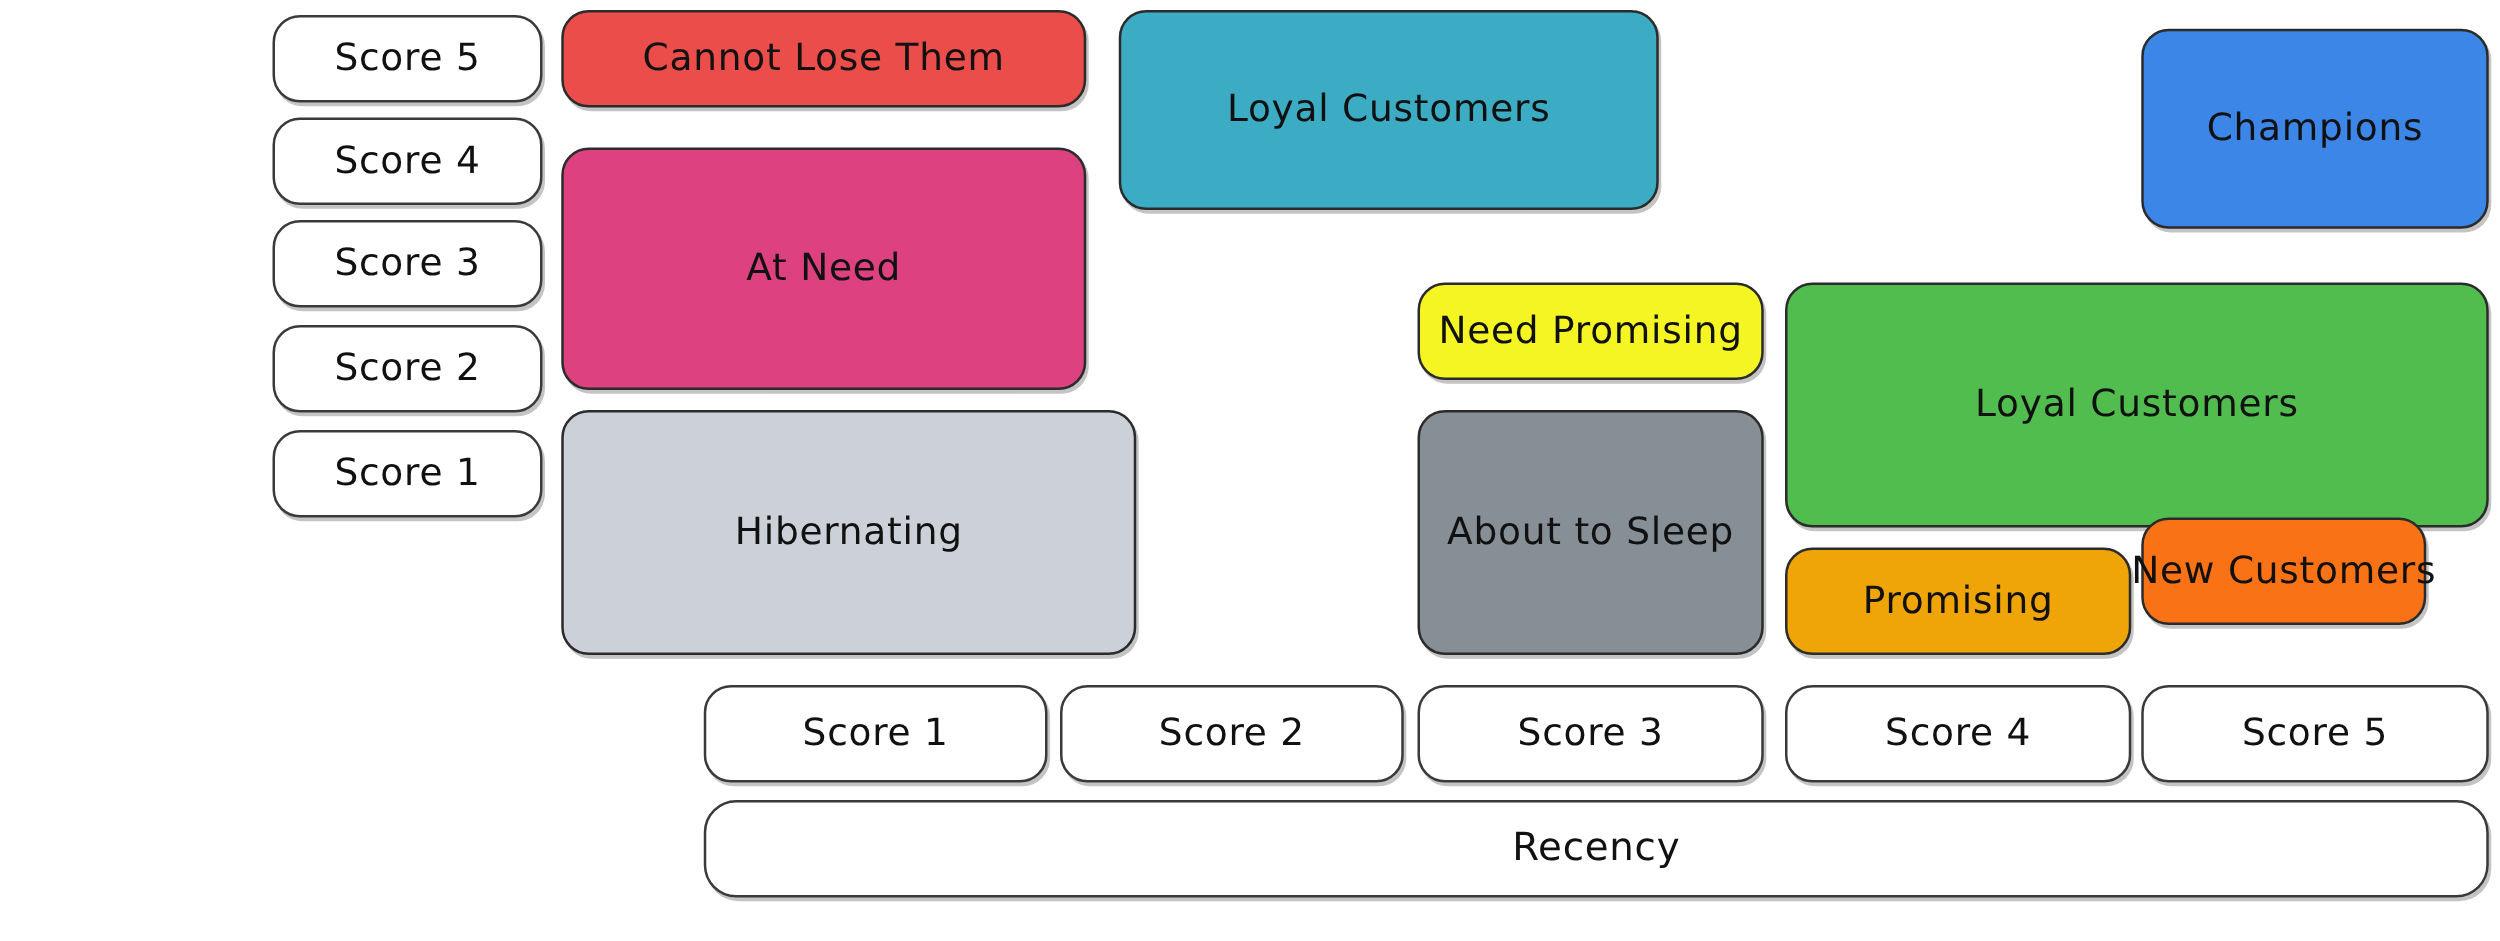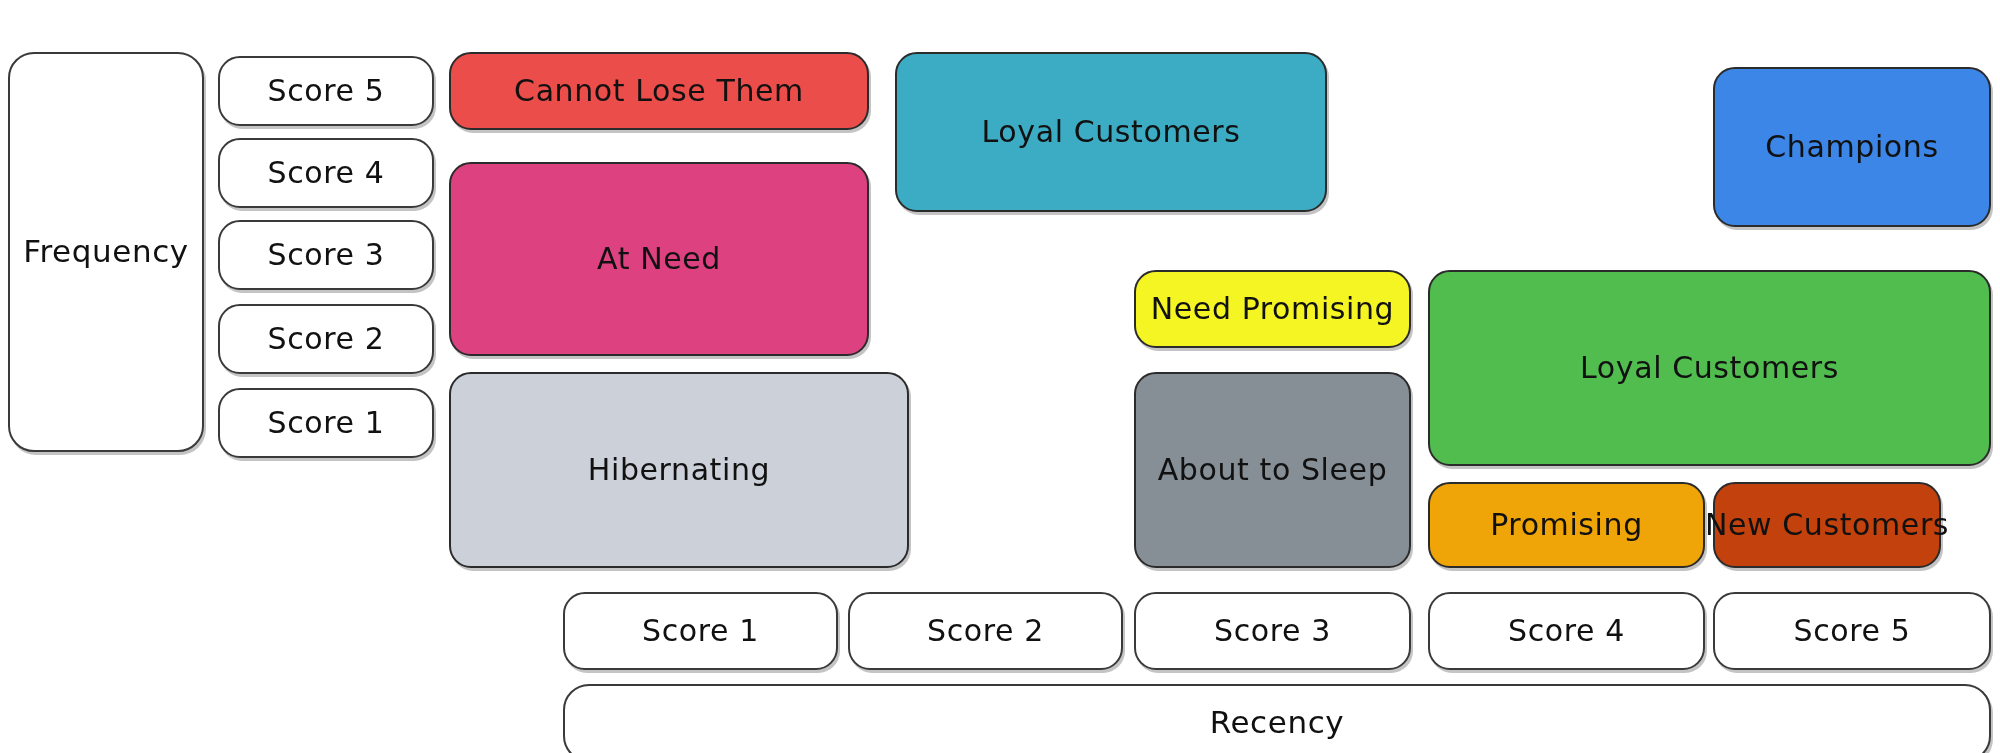--- a/index.html
+++ b/index.html
@@ -31,21 +31,20 @@
     justify-content: center;
     text-align: center;
     color: #111111;
     font-family: "DejaVu Sans", sans-serif;
     font-size: 30px;
     letter-spacing: 0.6px;
     line-height: 1.15;
     padding: 4px 10px;
     
     box-shadow: 2px 3px 0 rgba(60,60,60,0.30);
-    margin-top: 44px;
   }
   .box.plain {
     background: #ffffff;
     border-color: #3a3a3a;
     border-width: 2px;
   }
   .box.filled {
     border-color: #2b2b2b;
   }
   
@@ -56,23 +55,20 @@
   .label-txt {
     display: block;
     white-space: nowrap;
   }
 </style>
 </head>
 <body>
 
 <div id="canvas">
 
-  <div class="box plain axis" style="left:8px; top:8px; width:196px; height:400px;">
-    <span class="label-txt">Frequency</span>
-  </div>
 
   <div class="box plain" style="left:218px; top:12px; width:216px; height:70px;">
     <span class="label-txt">Score 5</span>
   </div>
 
   <div class="box plain" style="left:218px; top:94px; width:216px; height:70px;">
     <span class="label-txt">Score 4</span>
   </div>
 
   <div class="box plain" style="left:218px; top:176px; width:216px; height:70px;">
@@ -116,21 +112,21 @@
   </div>
 
   <div class="box filled" style="left:1428px; top:438px; width:277px; height:86px; background:#EFA508;">
     <span class="label-txt">Promising</span>
   </div>
 
   <div class="box filled" style="left:1134px; top:328px; width:277px; height:196px; background:#868E96;">
     <span class="label-txt">About to Sleep</span>
   </div>
 
-  <div class="box filled" style="left:1713px; top:438px; width:228px; height:86px; background:#c2410c;">
+  <div class="box filled" style="left:1713px; top:414px; width:228px; height:86px; background:#f97316;">
     <span class="label-txt">New Customers</span>
   </div>
 
   <div class="box plain" style="left:563px; top:548px; width:275px; height:78px;">
     <span class="label-txt">Score 1</span>
   </div>
 
   <div class="box plain" style="left:848px; top:548px; width:275px; height:78px;">
     <span class="label-txt">Score 2</span>
   </div>

